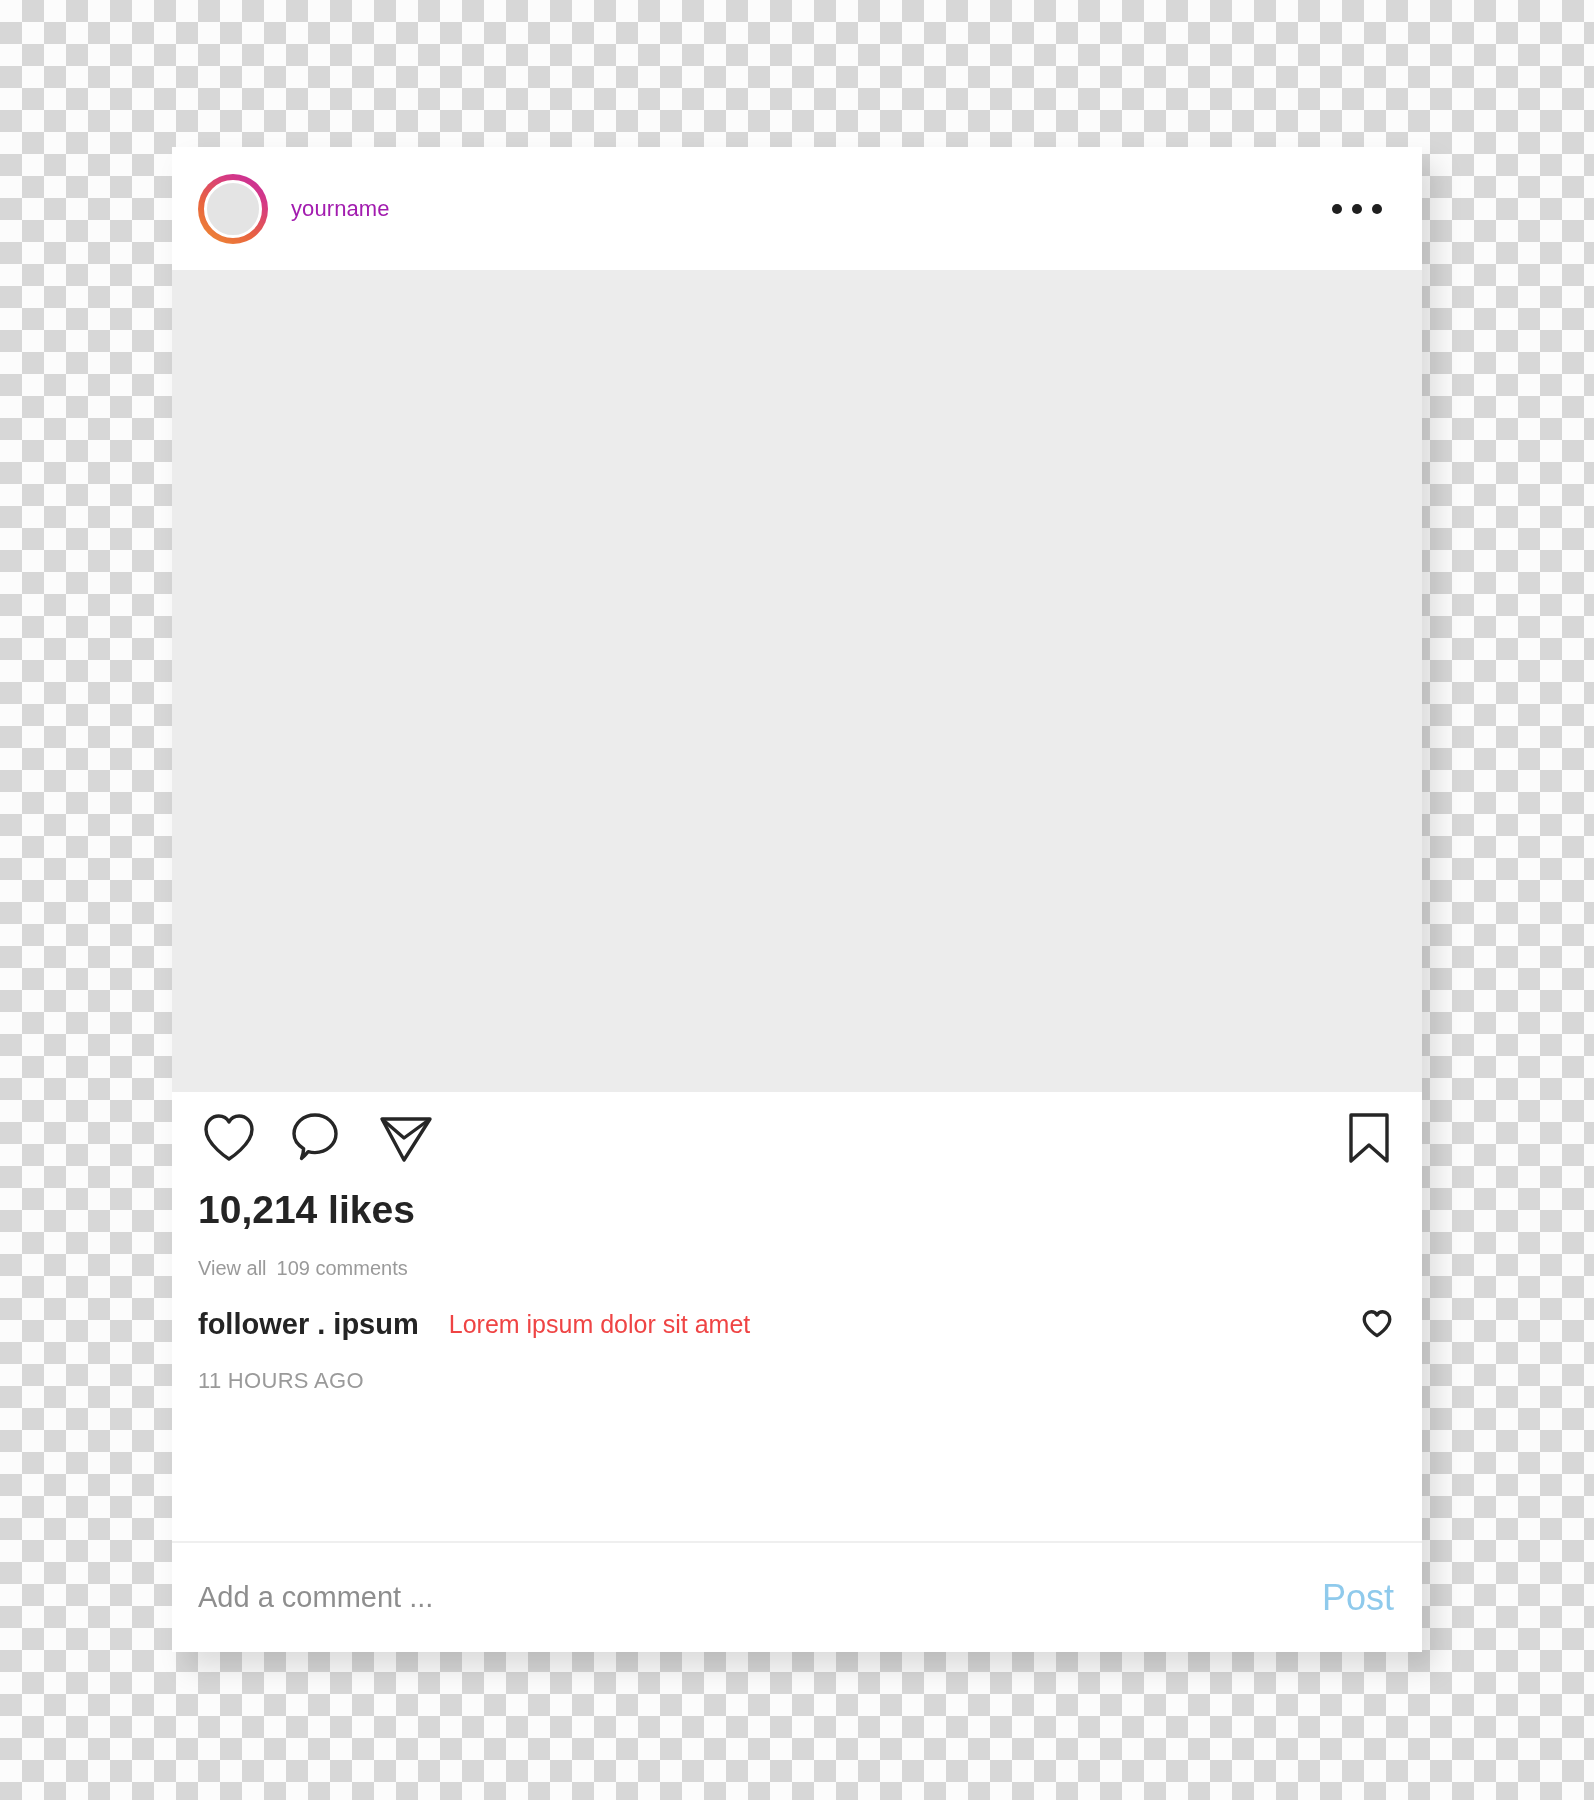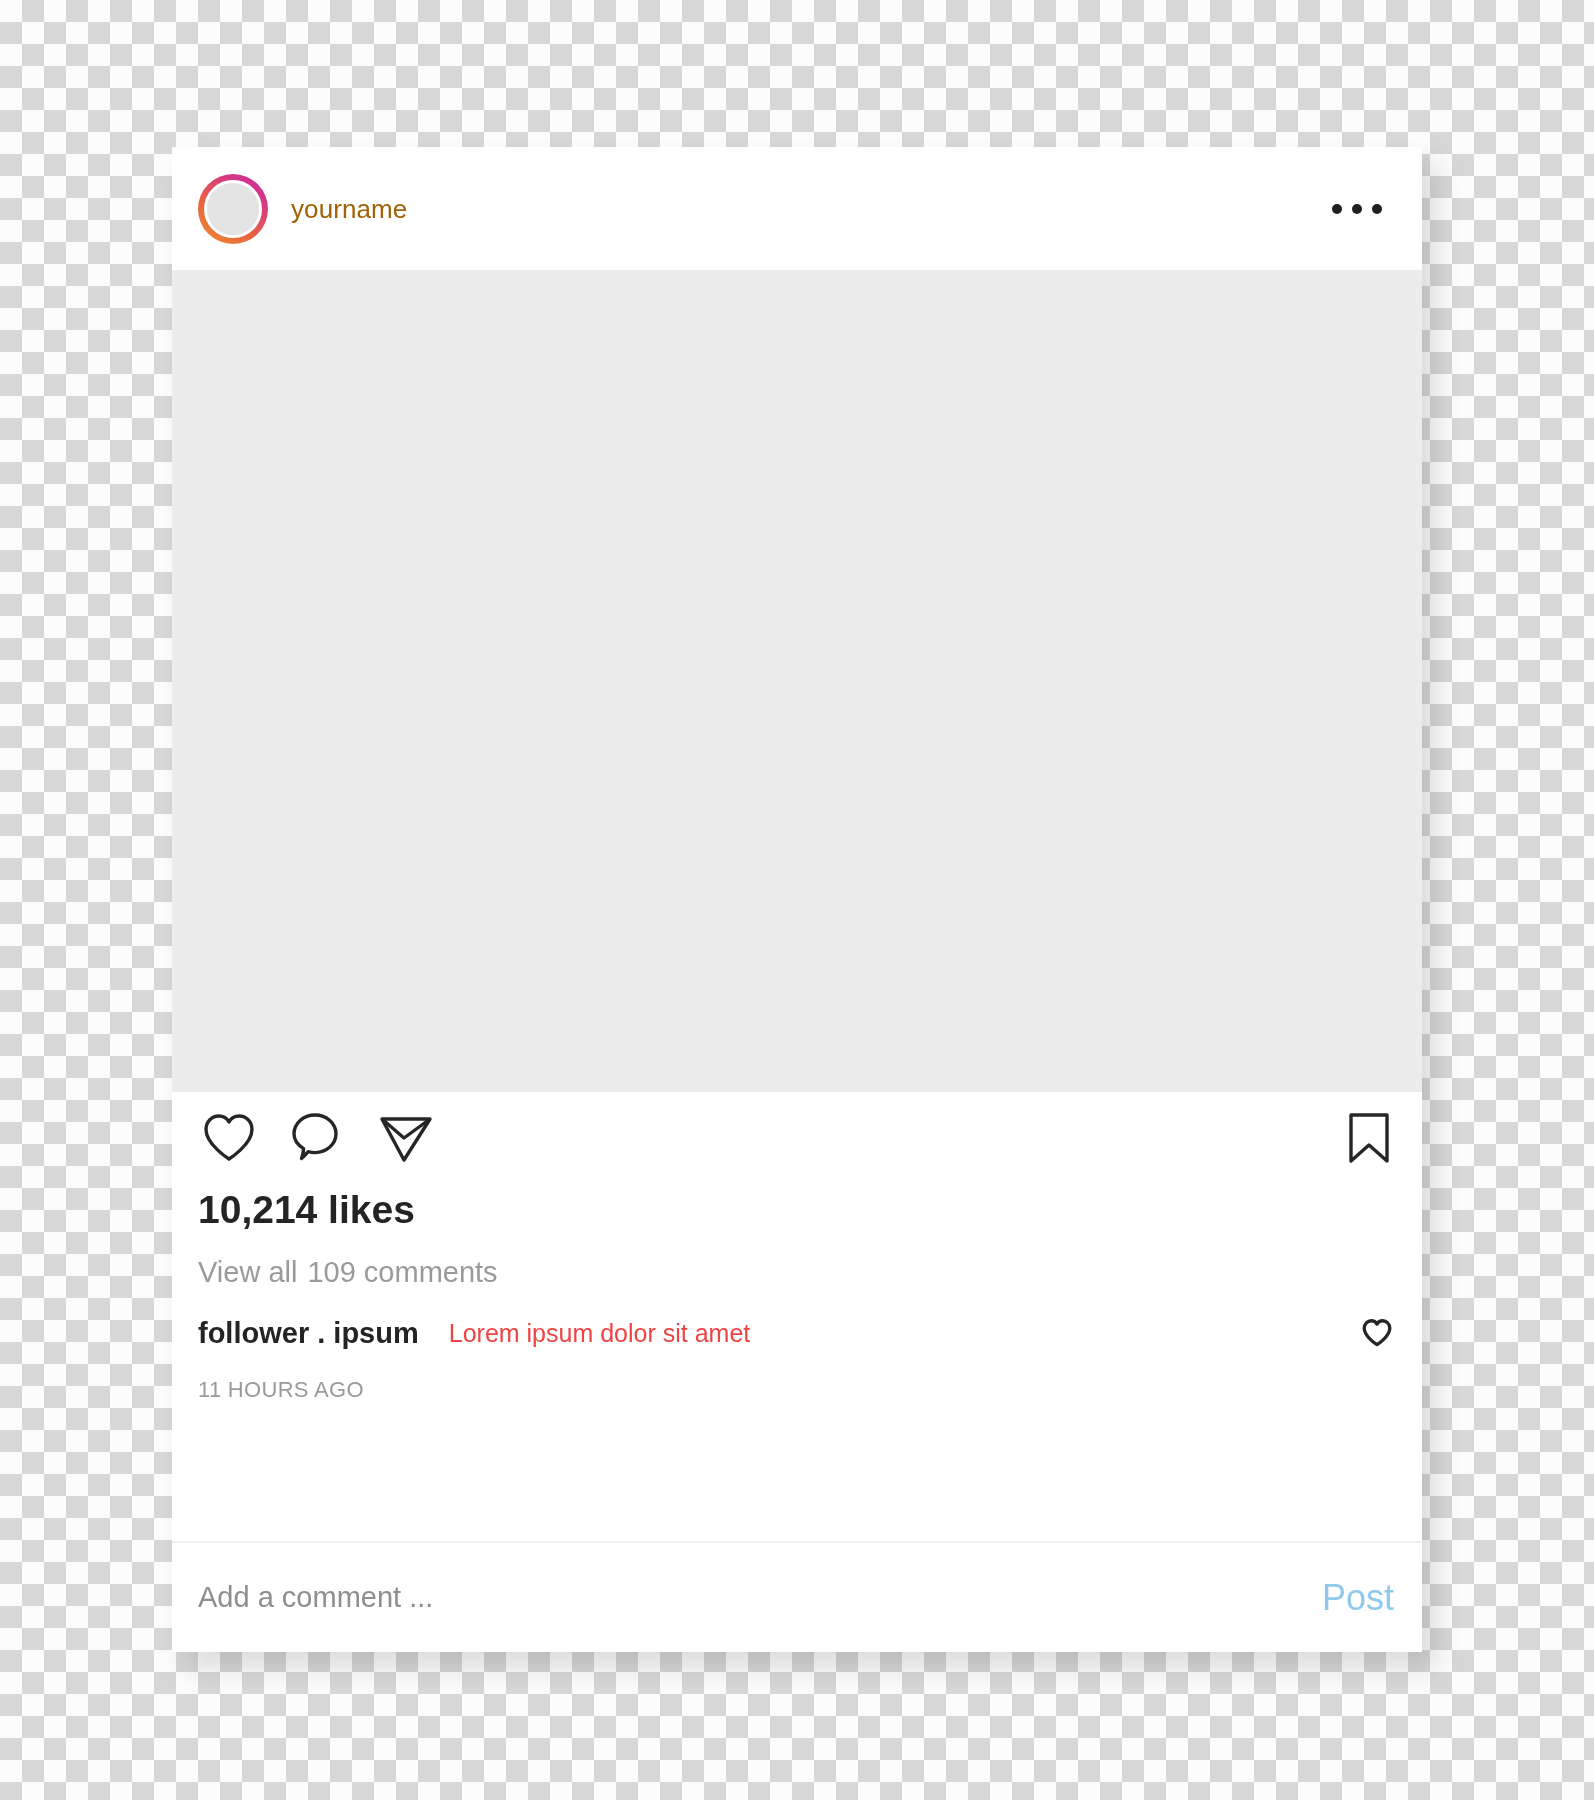--- a/index.html
+++ b/index.html
@@ -57,22 +57,22 @@
   .avatar-inner {
     width: 58px;
     height: 58px;
     border-radius: 50%;
     background: #e4e4e4;
     border: 3px solid #ffffff;
     box-sizing: border-box;
   }
   .username {
     margin-left: 23px;
-    font-size: 26px;
-    color: #a16207;
+    font-size: 22px;
+    color: #a21caf;
     letter-spacing: 0.1px;
     line-height: 1;
   }
   .more-dots {
     position: absolute;
     right: 30px;
     top: 50%;
     transform: translateY(-50%);
     display: flex;
     gap: 10px;
@@ -129,21 +129,21 @@
     flex: 1 1 auto;
   }
   .likes-count {
     font-size: 39px;
     color: #242424;
     font-weight: bold;
     line-height: 1;
     padding-top: 6px;
   }
   .view-comments {
-    font-size: 29px;
+    font-size: 20px;
     color: #9a9a9a;
     line-height: 1;
     padding-top: 29px;
   }
   .view-comments .count {
     margin-left: 10px;
   }
   .comment-row {
     display: flex;
     align-items: center;

